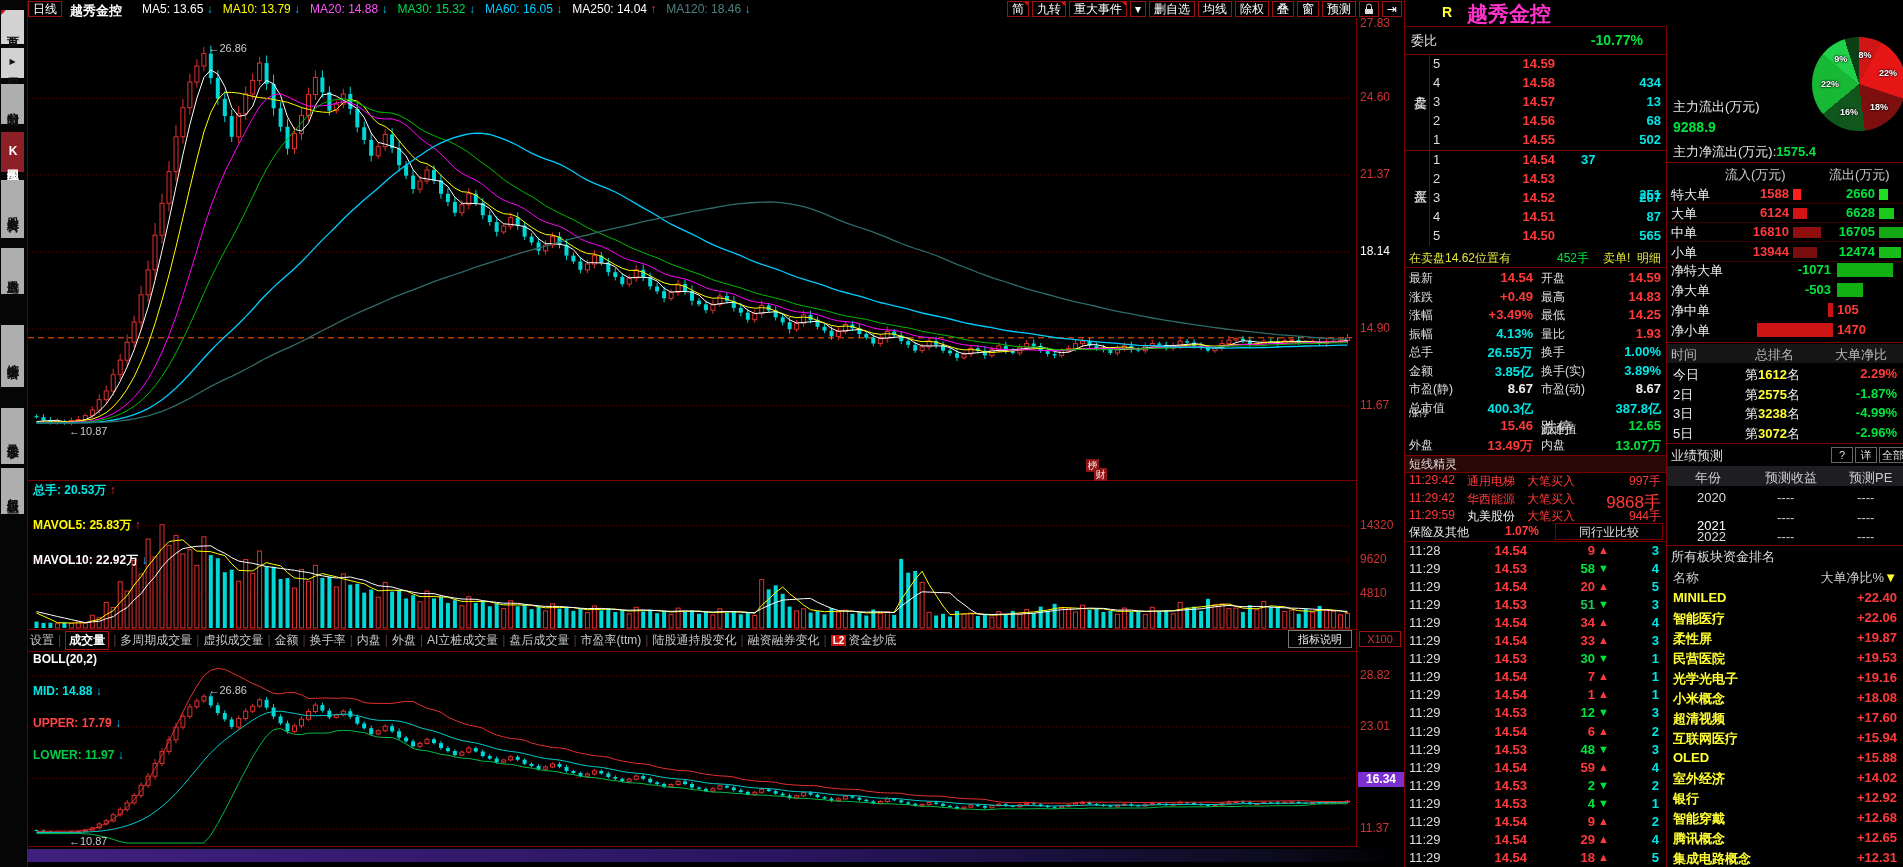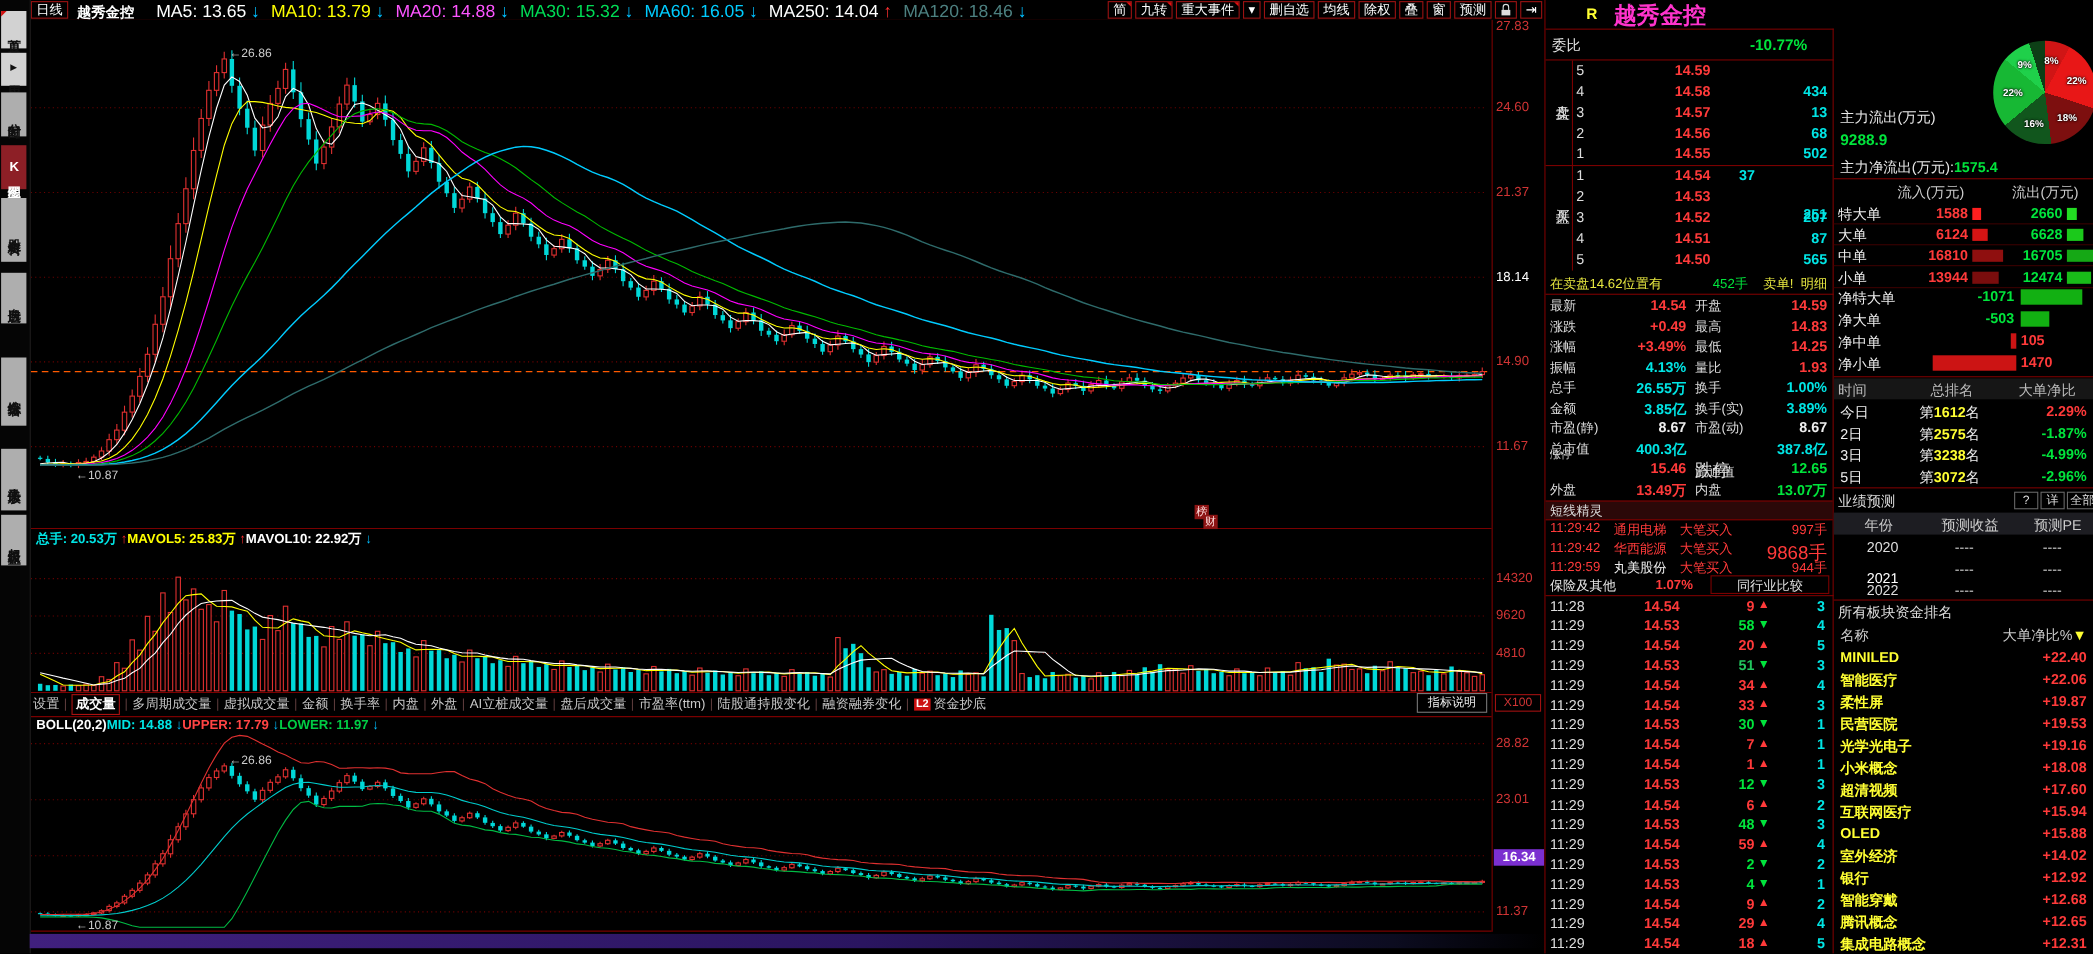--- a/index.html
+++ b/index.html
@@ -5,31 +5,31 @@
   html,body{margin:0;padding:0;background:#000;}
   #stage{position:relative;width:1903px;height:867px;background:#000;overflow:hidden;
          font-family:"Liberation Sans","DejaVu Sans",sans-serif;-webkit-font-smoothing:none;}
   .abs{position:absolute;}
   .r{color:#ff3a3a}.g{color:#00e53c}.c{color:#00e5e5}.y{color:#ffff33}
   #chart-svg{position:absolute;left:0;top:0;}
   #toolbar{position:absolute;left:0;top:0;width:1903px;height:18px;background:#000;}
   .tb-box{position:absolute;top:1px;height:14px;line-height:14px;border:1px solid #9b1212;color:#fff;
           font-size:12px;padding:0 4px;white-space:nowrap;background:#000;}
   .tb-box.notch::after{content:"";position:absolute;right:0;top:0;border-left:4px solid transparent;border-top:4px solid #e01010;}
-  .tb-ma{font-size:16px;white-space:nowrap;}
+  .tb-ma{font-size:12px;white-space:nowrap;}
   .tb-help{position:absolute;top:1px;height:14px;line-height:14px;border:1px solid #555;color:#ddd;
            font-size:12px;text-align:center;width:18px;background:#0a0a0a;}
   #sidebar{position:absolute;left:0;top:0;width:27px;height:867px;background:#050505;border-right:1px solid #1c1c1c;}
   .sb-item{position:absolute;left:1px;width:23px;writing-mode:vertical-rl;text-orientation:upright;
            display:flex;align-items:center;justify-content:center;font-size:12px;font-weight:bold;
            background:#aeaeae;color:#101010;letter-spacing:1px;}
   .sb-item.light{background:#d2d2d2;}
   .sb-item.active{background:#8d1f26;color:#fff;}
   .sb-notch{position:absolute;left:0;top:0;border-right:5px solid transparent;border-top:5px solid #d01010;}
-  #vol-header,#boll-header{position:absolute;left:33px;display:flex;font-size:12px;font-weight:bold;white-space:nowrap;}
+  #vol-header,#boll-header{position:absolute;left:33px;display:flex;gap:18px;font-size:12px;font-weight:bold;white-space:nowrap;flex-direction:column;}
   #tabs-row{position:absolute;left:30px;top:631px;height:18px;display:flex;align-items:center;font-size:12px;color:#c8c8c8;white-space:nowrap;}
   #tabs-row .sep{color:#5a3a3a;margin:0 4px;}
   .tab-active{color:#ffffff;font-weight:bold;border:1px solid #aa1111;padding:0 3px;}
   .l2-badge{background:#cc1111;color:#fff;font-size:10px;padding:0 2px;margin-right:2px;font-weight:bold;}
   #indicator-help{position:absolute;left:1288px;top:630px;width:62px;height:16px;line-height:16px;border:1px solid #777;
                   color:#eee;font-size:11px;text-align:center;}
   .badge{position:absolute;width:13px;height:13px;background:#8d1414;color:#ffdddd;font-size:10px;line-height:13px;text-align:center;}
   #bottom-strip{position:absolute;left:27px;top:849px;width:1377px;height:13px;
                 background:linear-gradient(90deg,#40207e,#2a1560 55%,#0c0c20 90%,#000);}
   #right-panel{position:absolute;left:1404px;top:0;width:499px;height:867px;background:#000;border-left:1px solid #7a0000;font-size:13px;}

